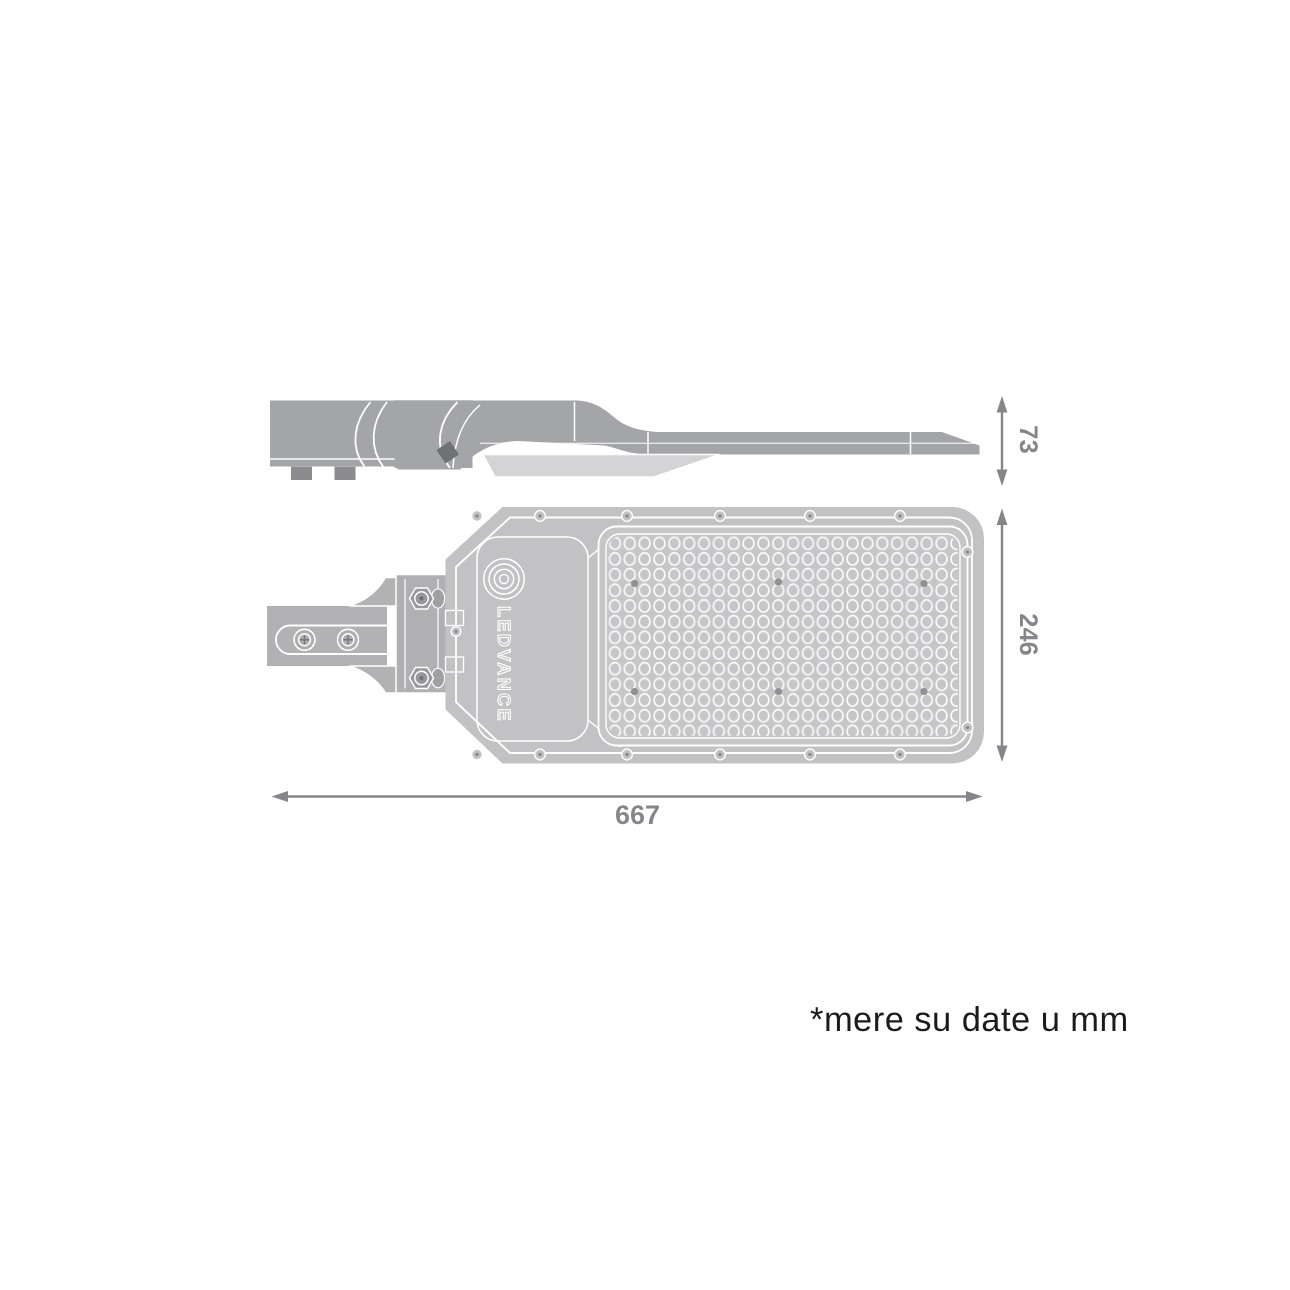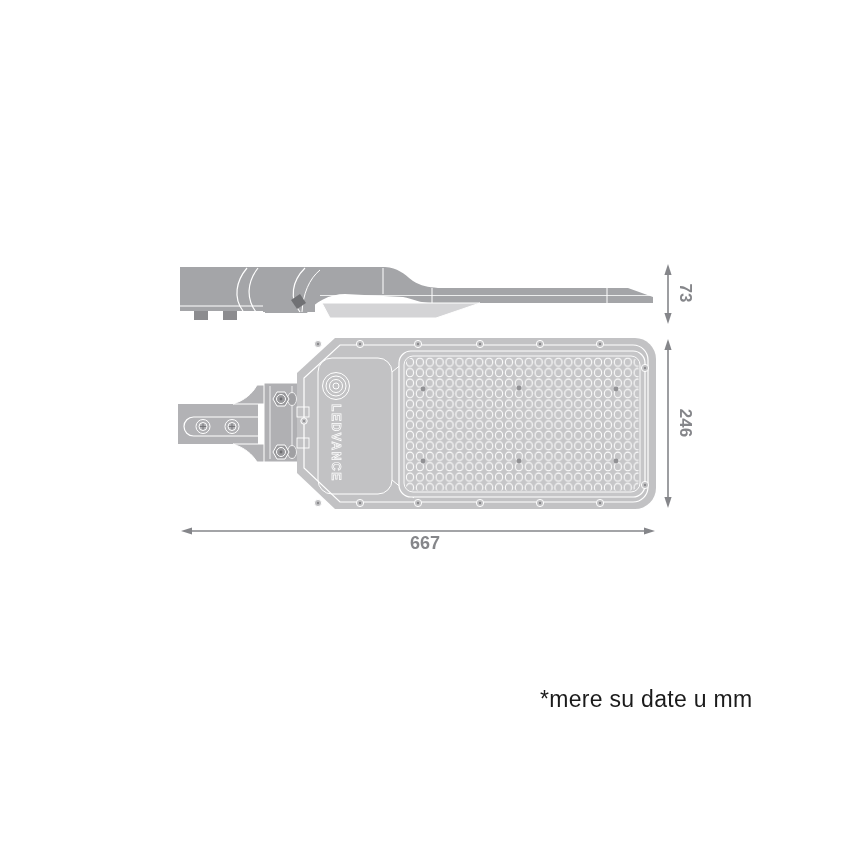--- a/index.html
+++ b/index.html
@@ -6,21 +6,21 @@
   .canvas{
     position:relative;
     width:860px;height:860px;
     background:#ffffff;
     font-family:"Liberation Sans", sans-serif;
     overflow:hidden;
   }
   .canvas svg{position:absolute;left:0;top:0;}
   .units-note{
     position:absolute;
-    left:540px;top:686px;
+    left:540px;top:666px;
     font-size:23px;
     color:#1b1b1b;
     letter-spacing:0.3px;
     white-space:nowrap;
   }
   .dim-label{
     font-weight:bold;
     font-size:17px;
     fill:#85868a;
   }

